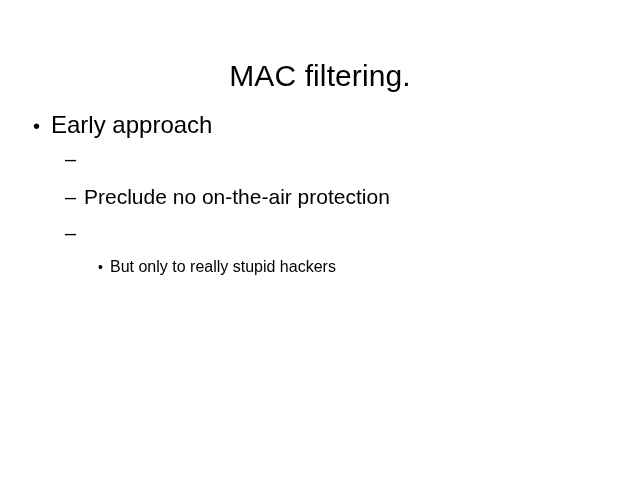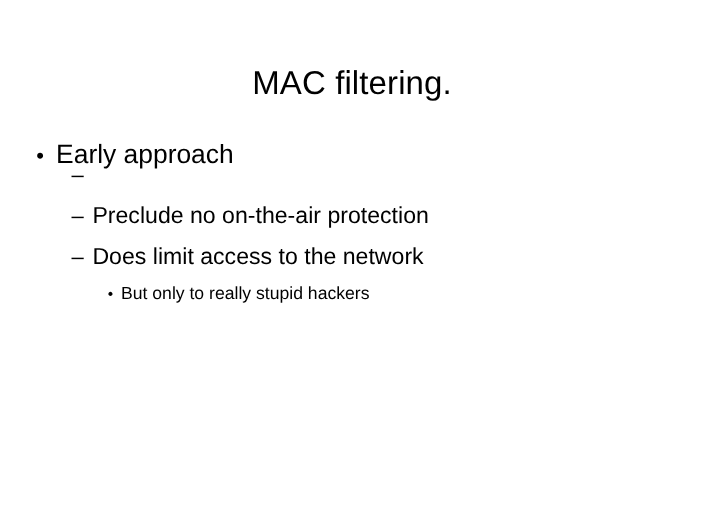--- a/index.html
+++ b/index.html
@@ -70,21 +70,20 @@
     height: 33px;
   }
   .level-1 .bullet-marker {
     width: 18px;
     font-size: 20px;
     line-height: 33px;
   }
   .level-1 .bullet-text {
     font-size: 24px;
     line-height: 33px;
-    margin-top: 16px;
   }
 
   
   .level-2 {
     padding-left: 65px;
     height: 37px;
   }
   .level-2 .bullet-marker {
     width: 19px;
     font-size: 20px;
@@ -129,21 +128,20 @@
       <span class="bullet-marker">–</span>
     </div>
 
     <div class="bullet-row level-2">
       <span class="bullet-marker">–</span>
       <span class="bullet-text">Preclude no on-the-air protection</span>
     </div>
 
     <div class="bullet-row level-2">
       <span class="bullet-marker">–</span>
-      <span class="bullet-text">Does limit access to the network</span>
     </div>
 
     <div class="bullet-row level-3">
       <span class="bullet-marker">•</span>
       <span class="bullet-text">But only to really stupid hackers</span>
     </div>
 
   </div>
 
 </div>

